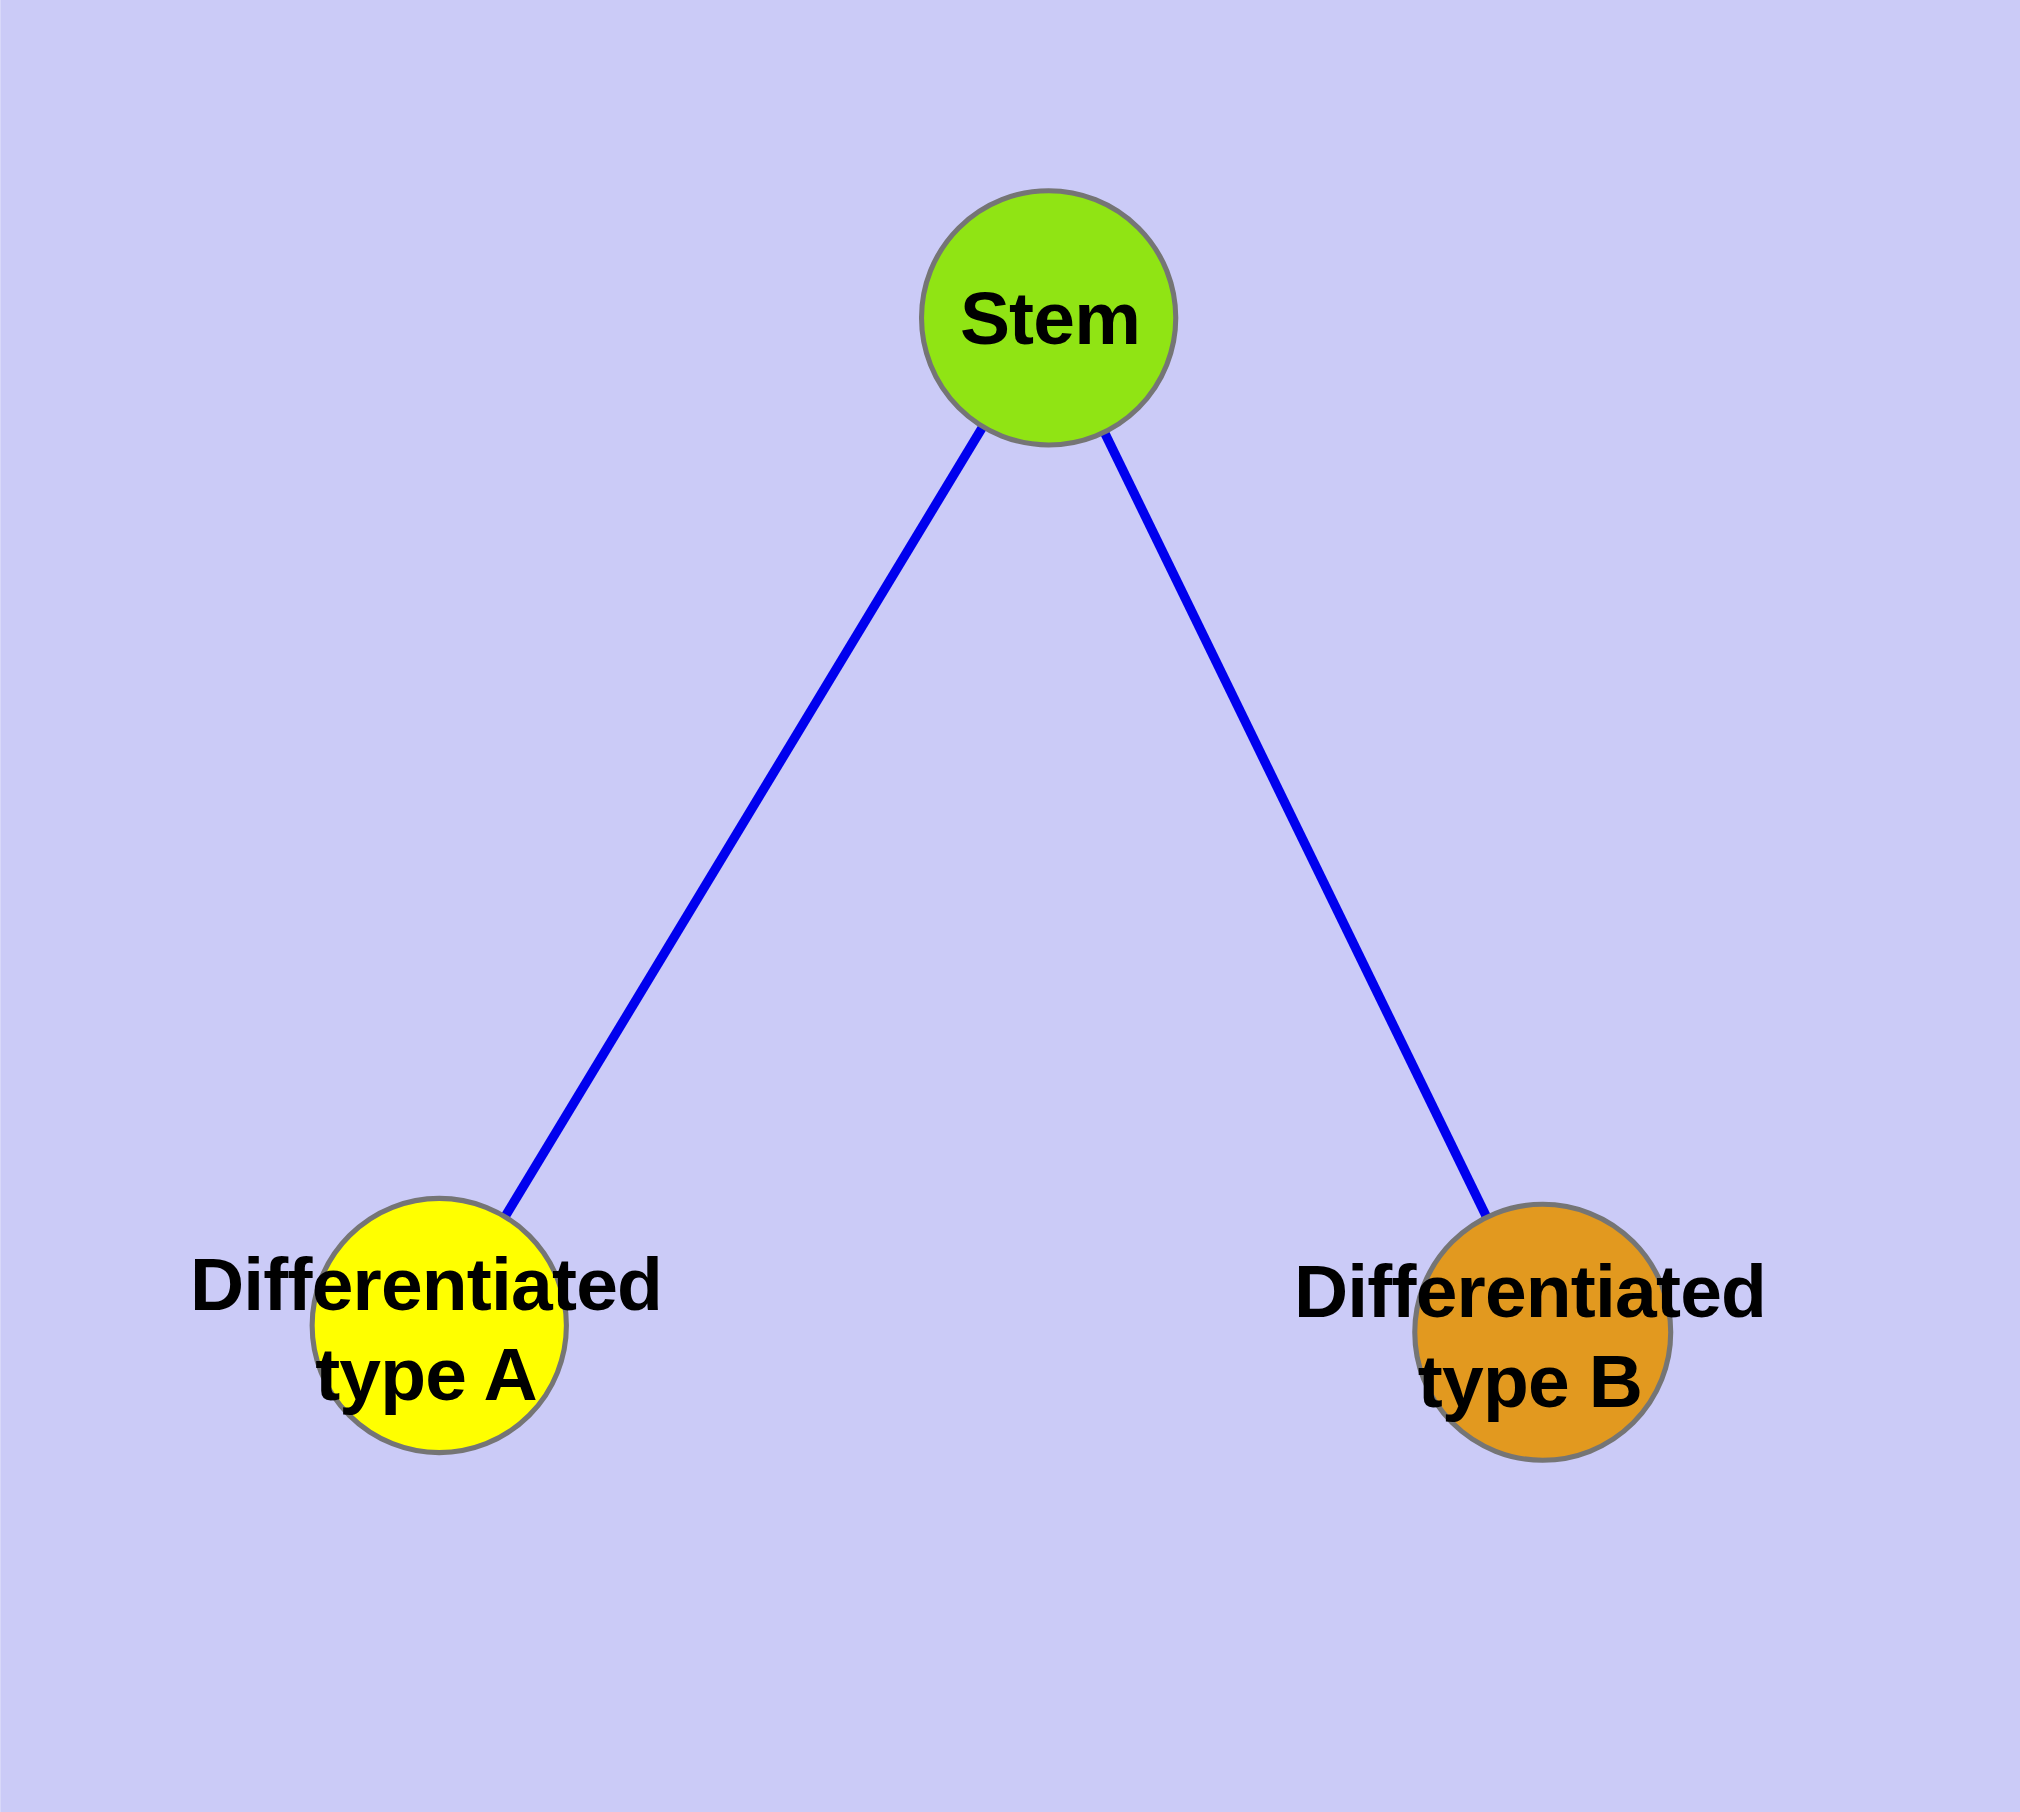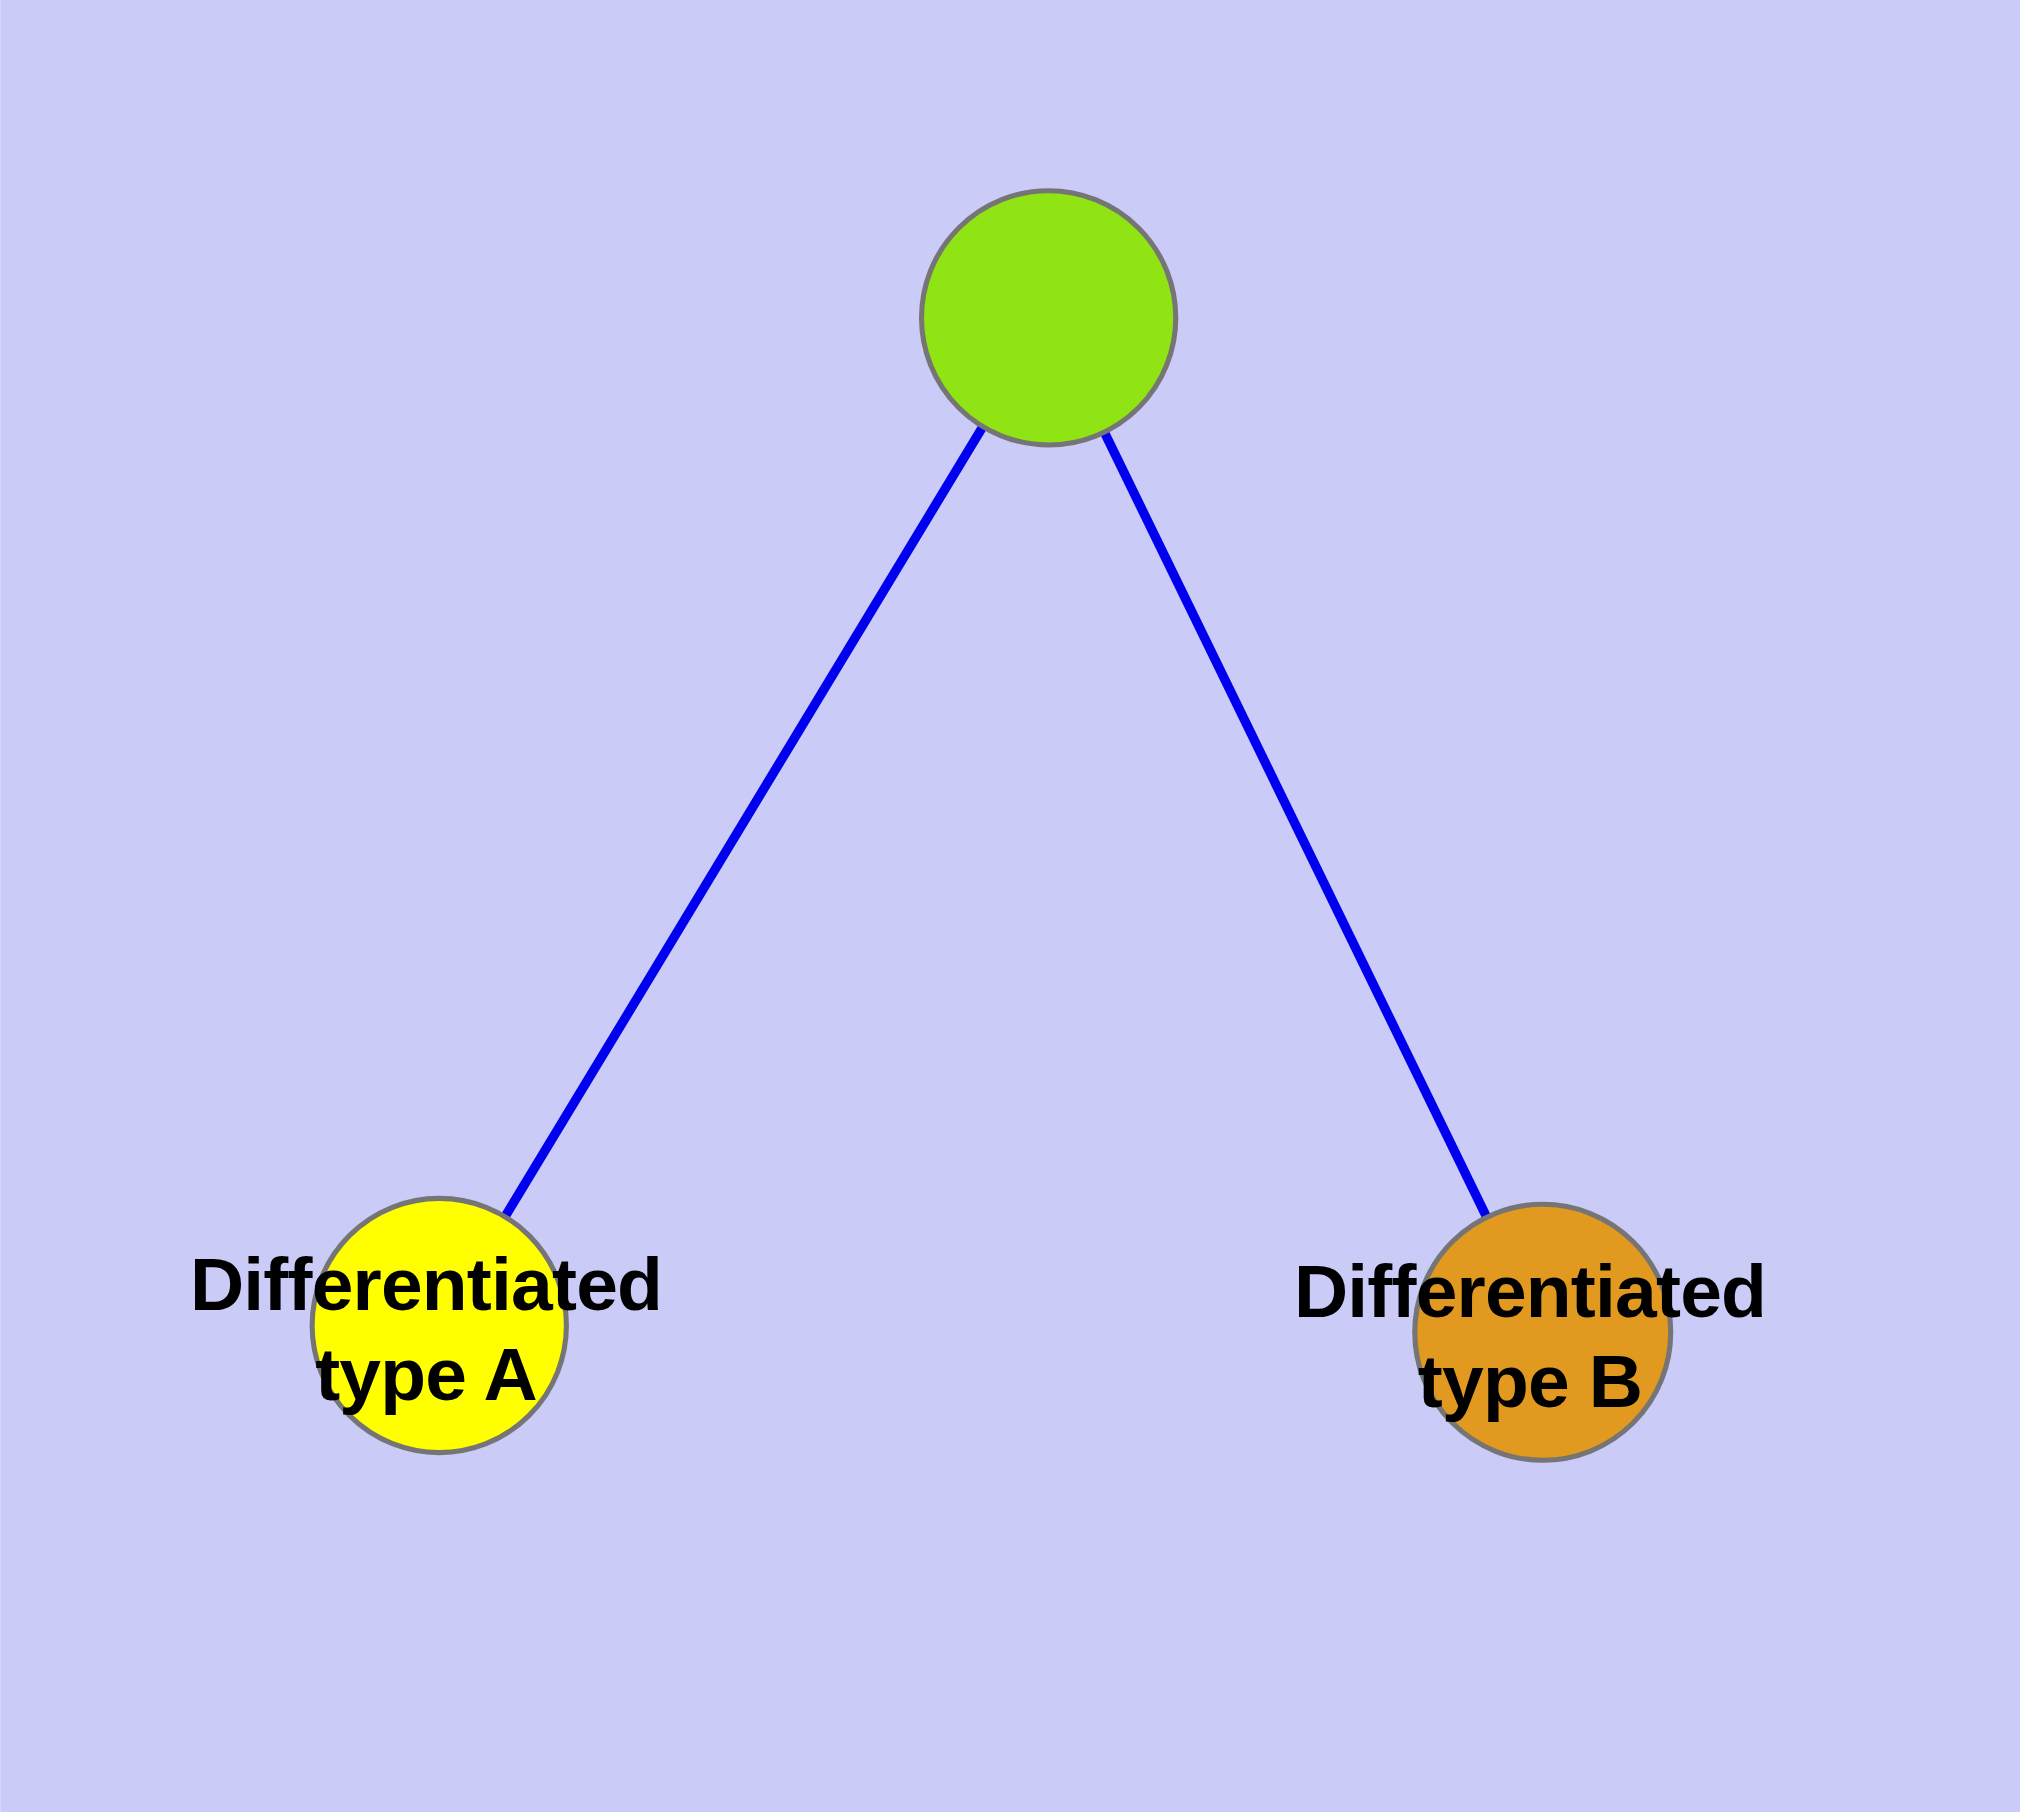--- a/index.html
+++ b/index.html
@@ -50,20 +50,21 @@
 
     <line x1="1237" y1="375" x2="1820" y2="1572" stroke-width="11" stroke="#0000ee"></line>
 
     <circle cx="1237" cy="375" r="150" stroke-width="6" fill="#90e414" stroke="#757575"></circle>
 
     <circle cx="518" cy="1564" r="150" stroke-width="6" fill="#ffff00" stroke="#757575"></circle>
 
     <circle cx="1820" cy="1572" r="151" stroke-width="6" fill="#e2991f" stroke="#757575"></circle>
   </svg>
 
+  <div class="node-label" style="left:1050px; top:318px;">Stem</div>
 
   <div class="node-label" style="left:426px; top:1329px;">Differentiated
 type A</div>
 
   <div class="node-label" style="left:1530px; top:1336px;">Differentiated
 type B</div>
 
 </div>
 
 

